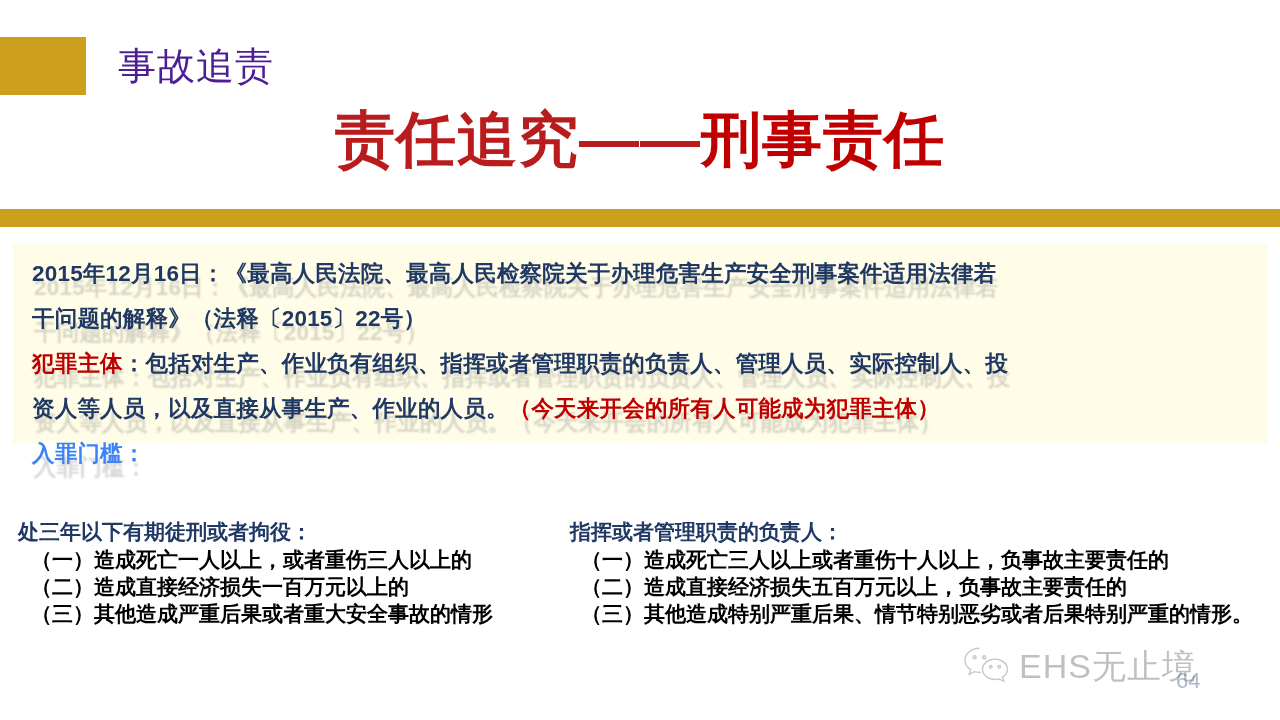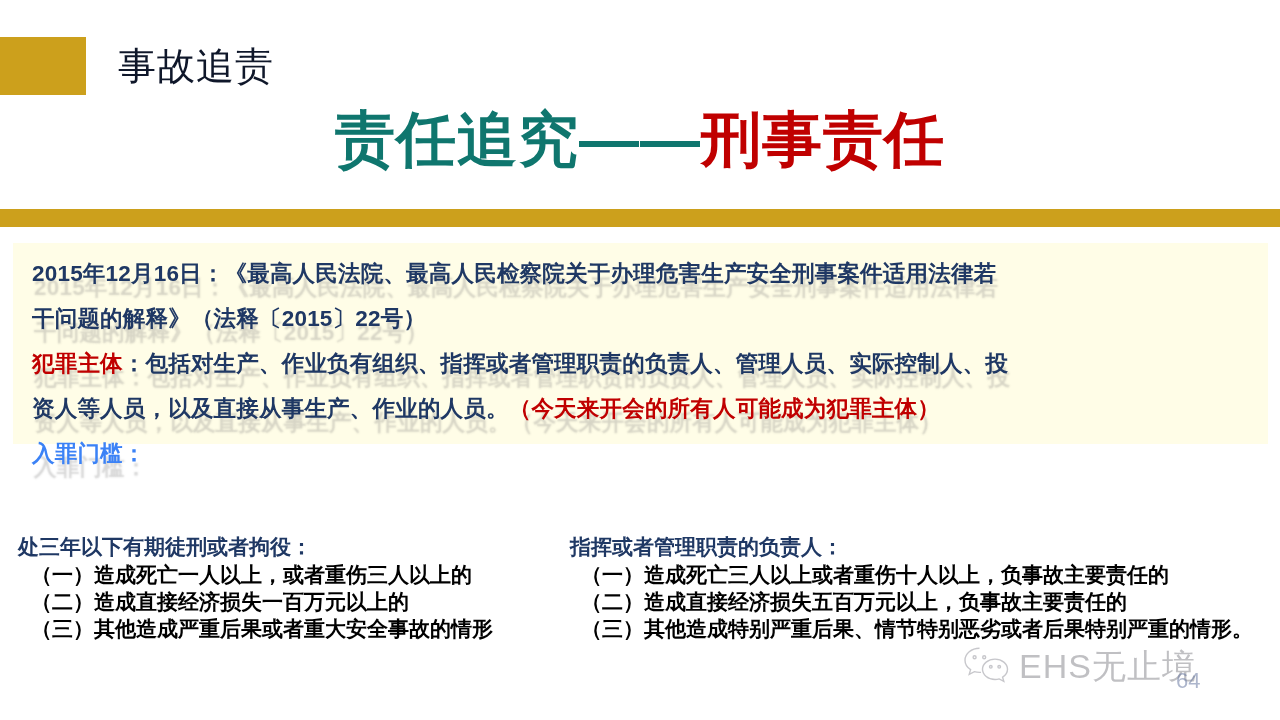--- a/index.html
+++ b/index.html
@@ -29,39 +29,39 @@
     width: 86px;
     height: 58px;
     background: #CCA01C;
   }
   .hdr-title {
     position: absolute;
     left: 118px;
     top: 40px;
     font-size: 38px;
     line-height: 52px;
-    color: #0f172a;
+    color: #4c1d95;
     letter-spacing: 1px;
     white-space: nowrap;
   }
 
   
   .main-title {
     position: absolute;
     left: 0;
     right: 0;
     top: 103px;
     text-align: center;
     font-size: 60px;
     line-height: 74px;
     font-weight: bold;
     letter-spacing: 1px;
     white-space: nowrap;
   }
-  .mt-navy { color: #0f766e; }
+  .mt-navy { color: #b91c1c; }
   .mt-red  { color: #C00000; }
 
   
   .gold-rule {
     position: absolute;
     left: 0;
     right: 0;
     top: 209px;
     height: 18px;
     background: #CCA01C;
@@ -91,21 +91,21 @@
     letter-spacing: 0.2px;
     
     text-shadow: 2px 14px 2px rgba(120,120,120,0.30);
   }
   .p-red { color: #C00000; }
   .p-darkred { color: #3b82f6; }
 
   
   .col {
     position: absolute;
-    top: 533px;
+    top: 518px;
     font-weight: bold;
     color: #000000;
   }
   .col-left  { left: 18px;  width: 545px; }
   .col-right { left: 570px; width: 690px; }
 
   .col-head {
     font-size: 21px;
     line-height: 28px;
     color: #1F3864;

